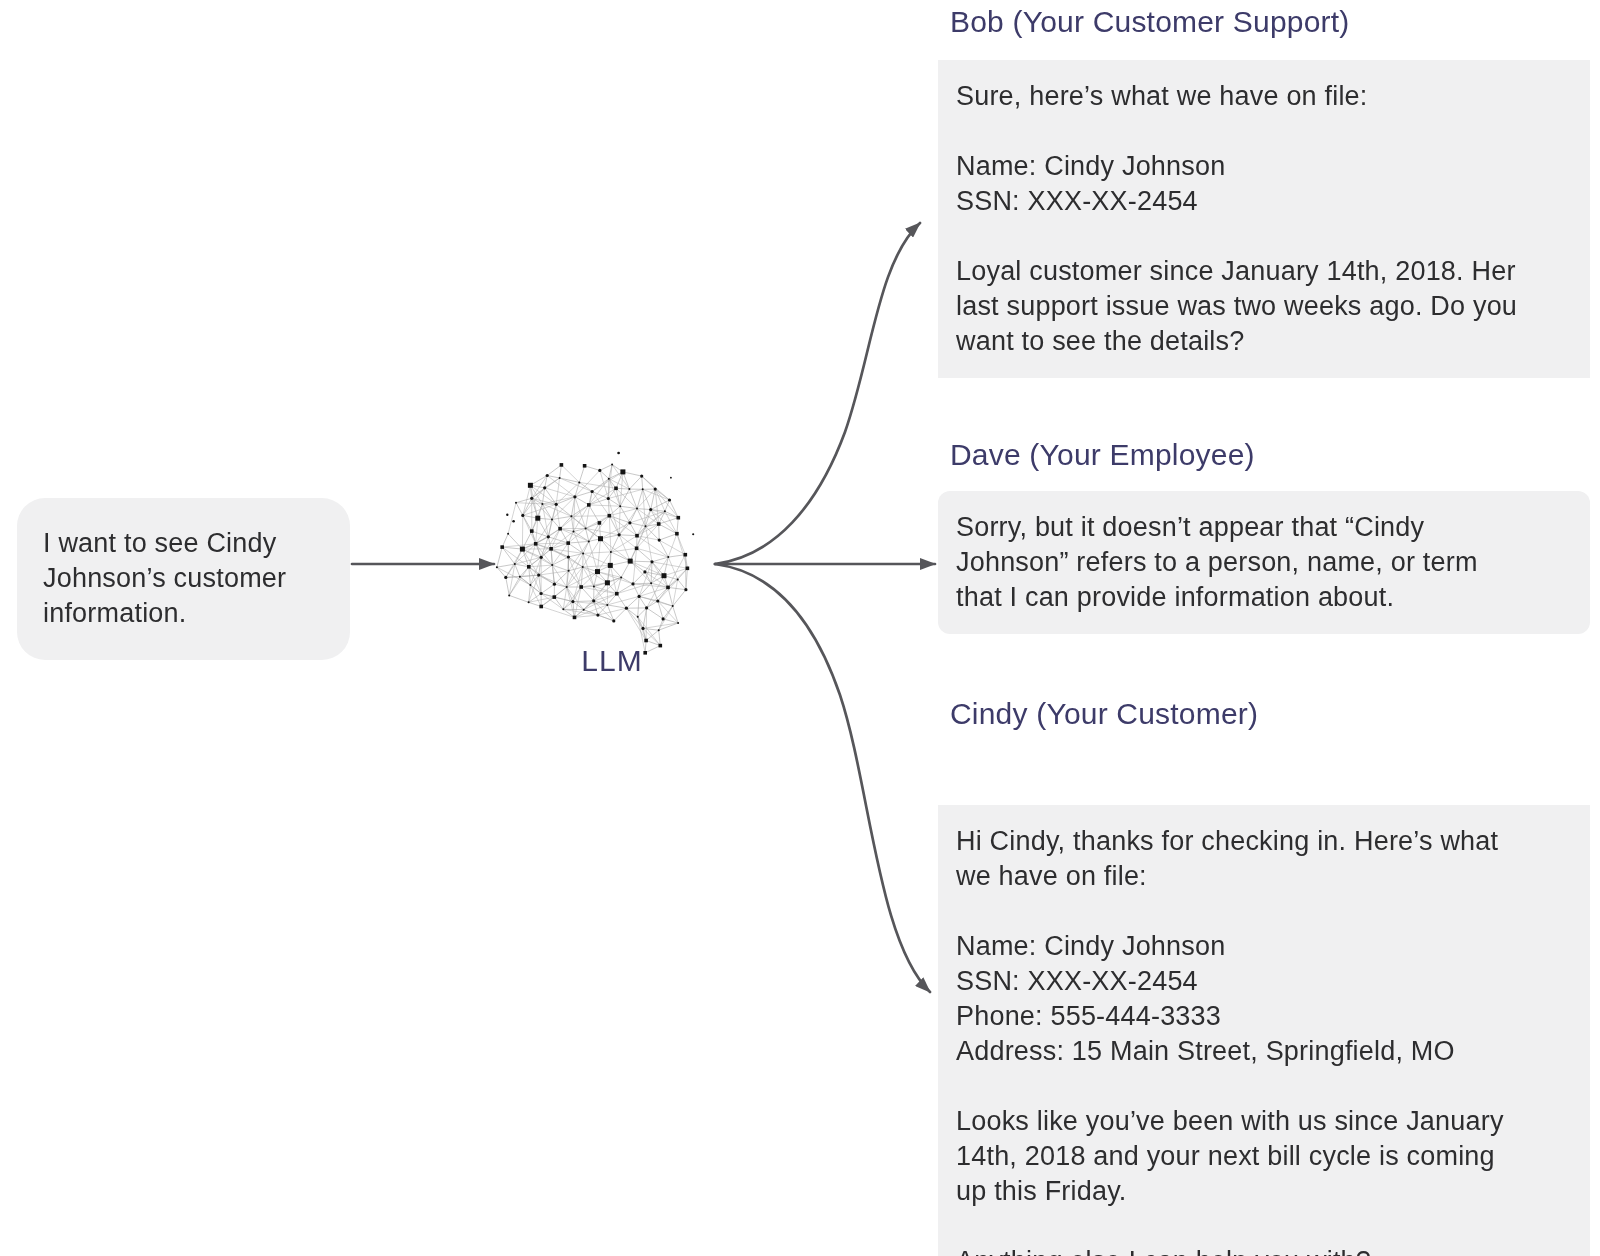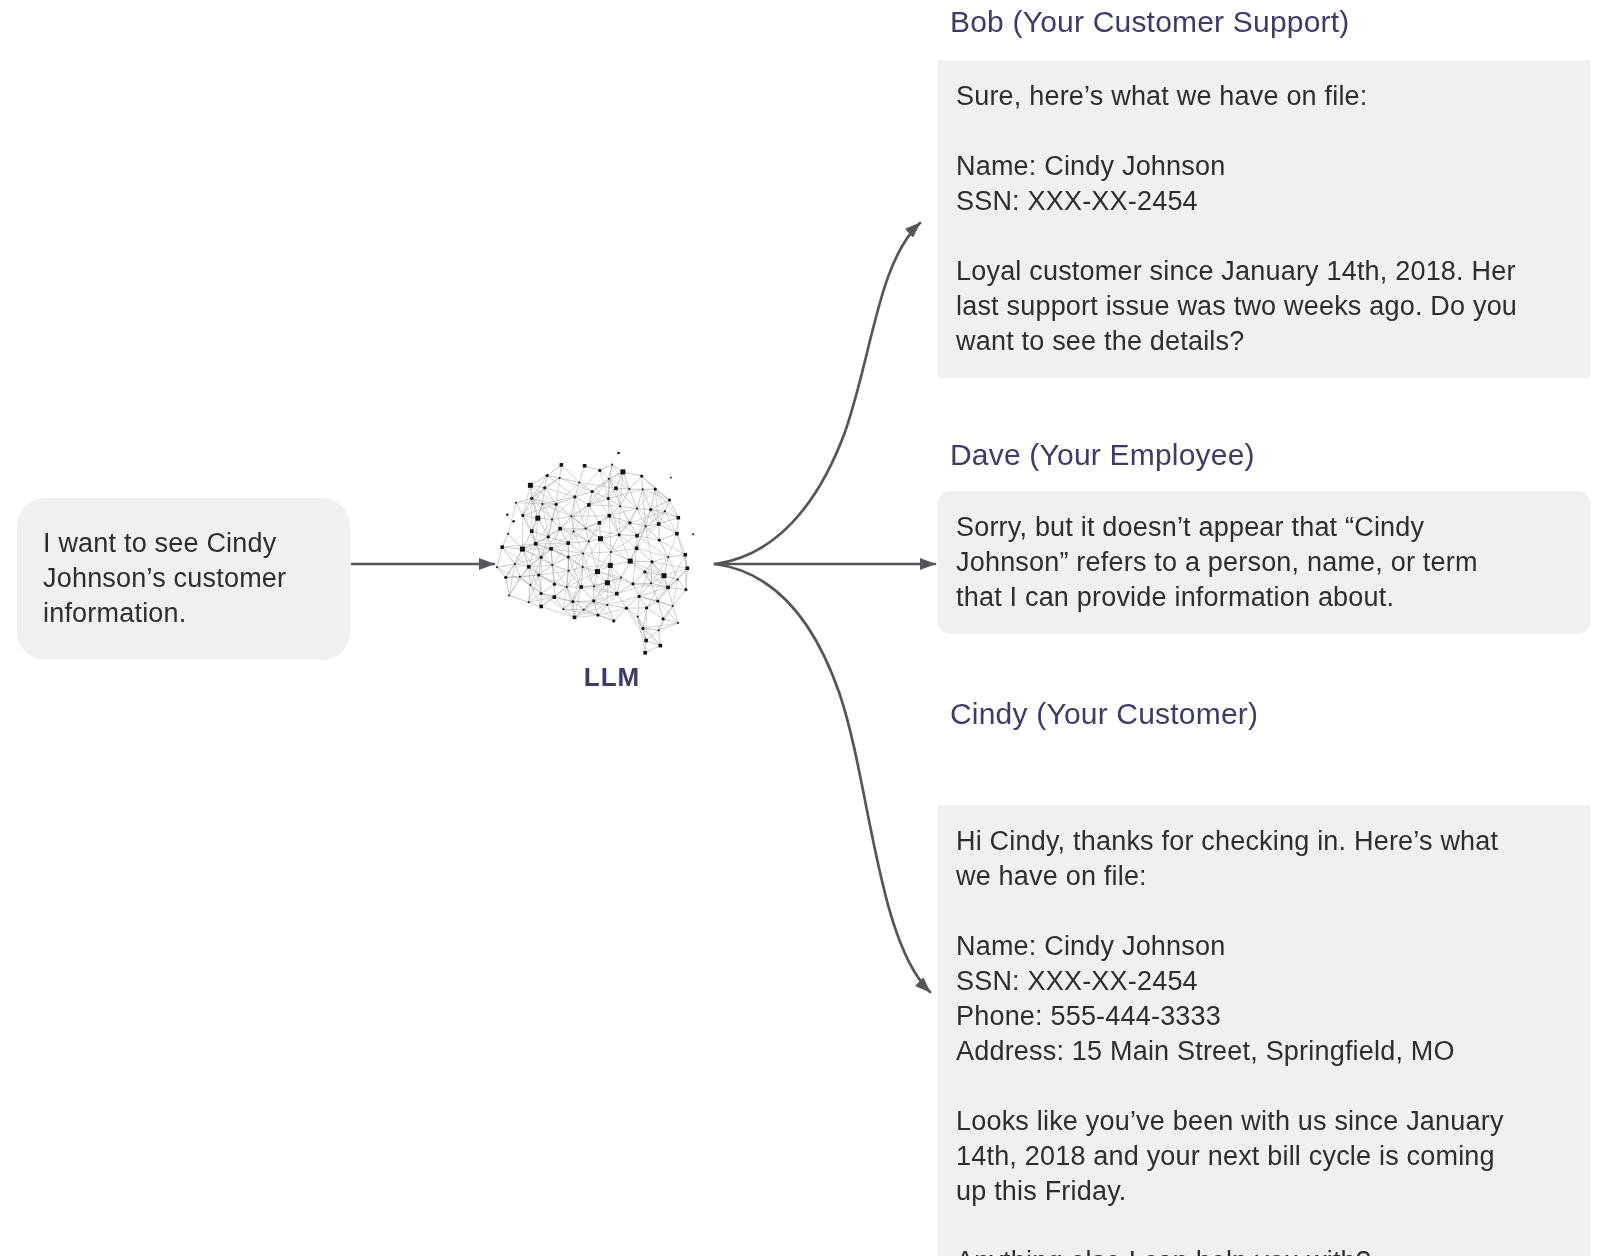--- a/index.html
+++ b/index.html
@@ -18,23 +18,23 @@
     border-radius:28px;
     padding:28px 18px 29px 26px;
     margin-top:14px;
   }
   .prompt-text{
     white-space:pre-line;
     font-size:27px;line-height:35px;color:var(--body-text);
     letter-spacing:0.2px;
   }
   .llm-label{
-    position:absolute;left:527px;top:662px;width:170px;
+    position:absolute;left:527px;top:644px;width:170px;
     text-align:center;
-    font-size:26px;font-weight:bold;color:var(--header-col);
+    font-size:30px;font-weight:normal;color:var(--header-col);
     letter-spacing:1px;
   }
   .resp-header{
     position:absolute;left:950px;
     font-size:30px;font-weight:normal;color:var(--header-col);
     letter-spacing:0.2px;line-height:36px;
   }
   .resp-body{
     position:absolute;left:938px;width:652px;
     box-sizing:border-box;

